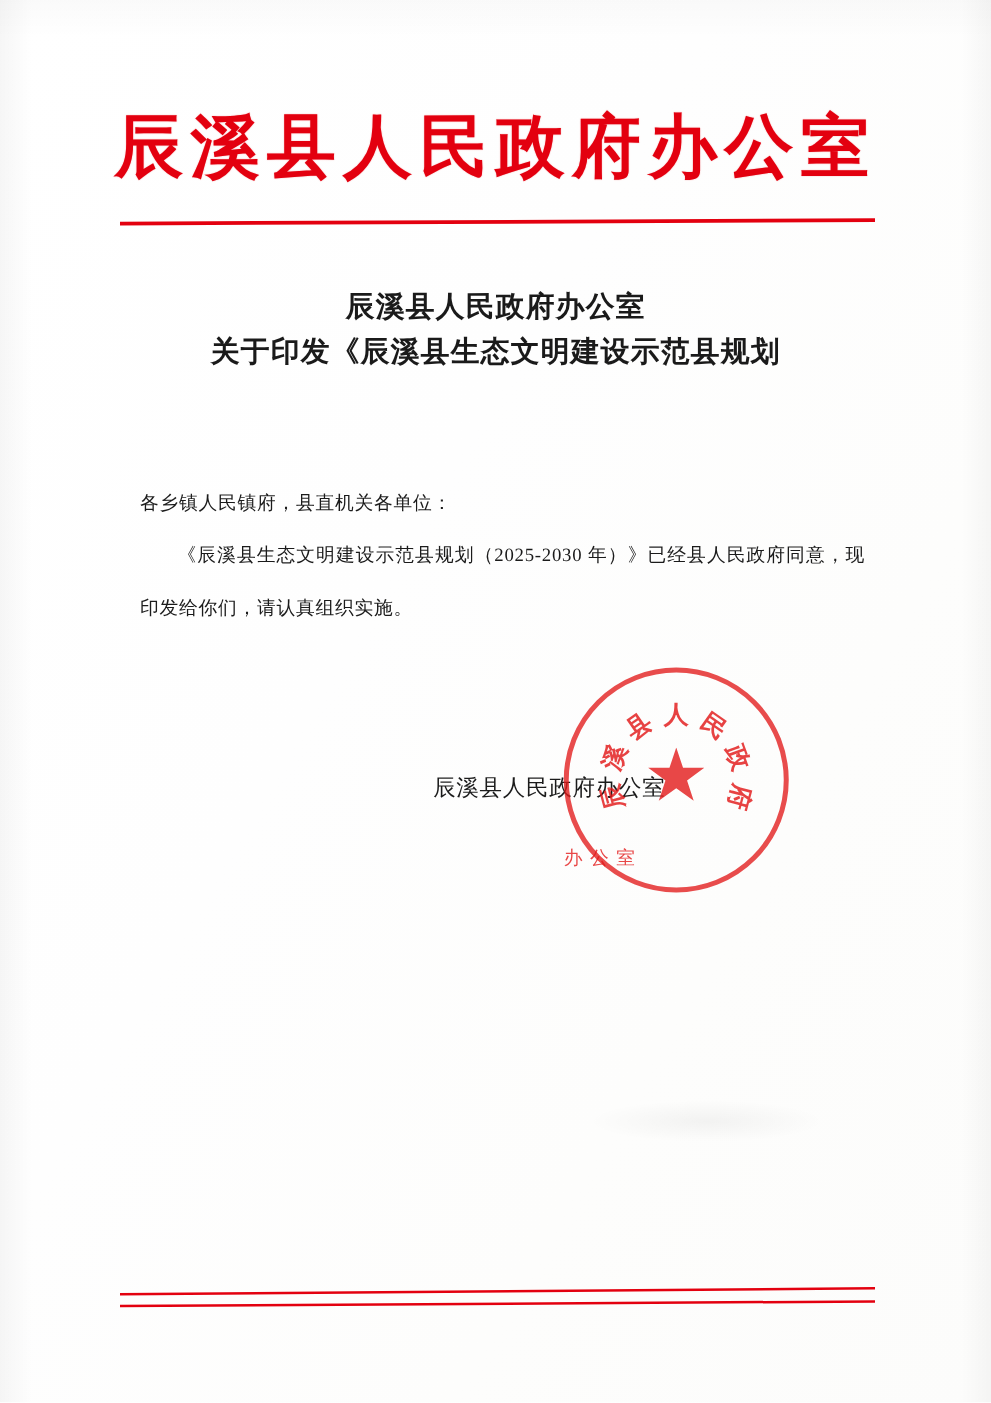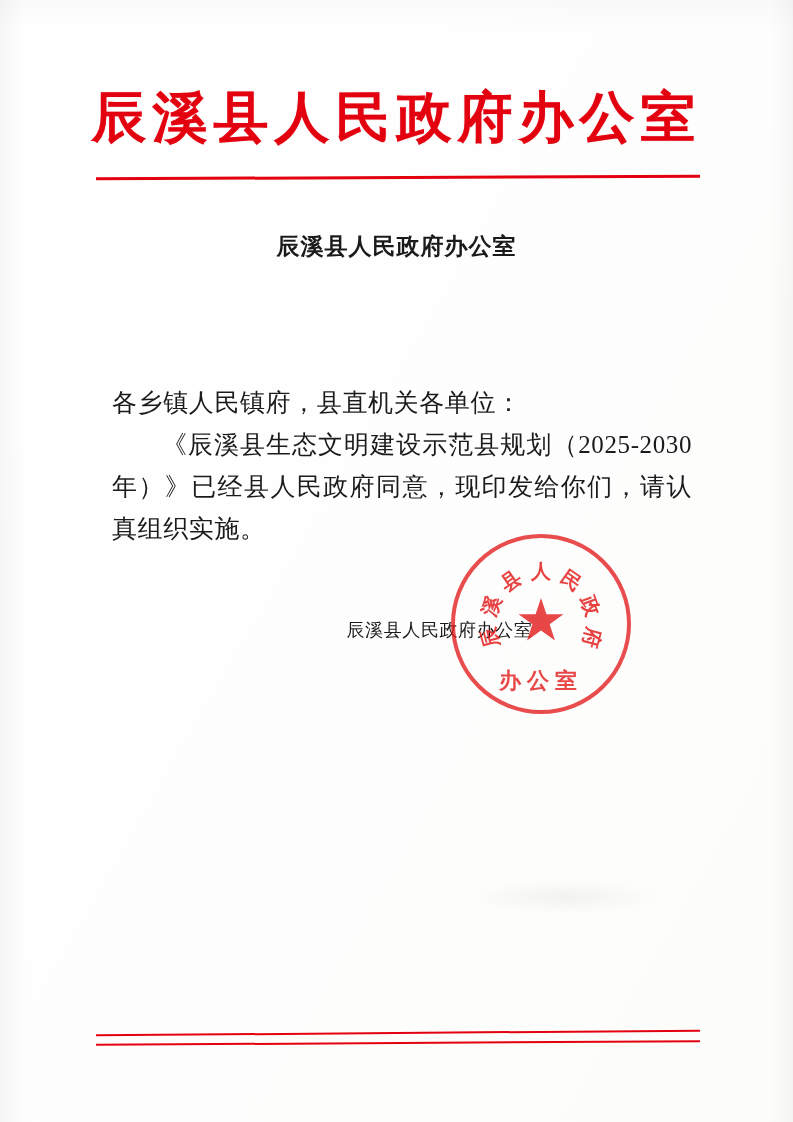--- a/index.html
+++ b/index.html
@@ -77,21 +77,21 @@
     letter-spacing: 1px;
   }
   .title-block .line { display: block; white-space: nowrap; }
 
   
   .body-block {
     position: absolute;
     top: 382px;
     left: 112px;
     width: 580px;
-    font-size: 25px;
+    font-size: 15px;
     line-height: 42px;
     color: #1b1b1b;
     letter-spacing: 0.6px;
   }
   .body-block .salutation { display: block; }
   .body-block .para {
     display: block;
     text-indent: 2em;
     text-align: justify;
   }
@@ -151,24 +151,24 @@
     font-weight: bold;
     font-size: 20px;
     color: rgba(226,25,25,0.82);
     transform-origin: 0 0;
   }
   .seal .bottom-text {
     position: absolute;
     left: 0;
     right: 0;
     bottom: 18px;
-    text-align: center;
-    font-family: "DejaVu Serif", "Liberation Serif", serif;
-    font-weight: bold;
-    font-size: 22px;
+    text-align: left;
+    font-family: "DejaVu Serif", "Liberation Serif", serif;
+    font-weight: normal;
+    font-size: 15px;
     letter-spacing: 6px;
     color: rgba(226,25,25,0.8);
   }
 
   
   .red-rule-bottom-1 {
     position: absolute;
     top: 1032px;
     left: 96px;
     width: 604px;
@@ -205,20 +205,21 @@
 <div class="doc">
 
   <div class="masthead">
     <div class="masthead-title">辰溪县人民政府办公室</div>
   </div>
 
   <div class="red-rule-top"></div>
 
   <div class="title-block">
     <span class="line">辰溪县人民政府办公室</span>
+    <span class="line">关于印发《辰溪县生态文明建设示范县规划</span>
   </div>
 
   <div class="body-block">
     <span class="salutation">各乡镇人民镇府，县直机关各单位：</span>
     <span class="para">《辰溪县生态文明建设示范县规划（2025-2030 年）》已经县人民政府同意，现印发给你们，请认真组织实施。</span>
   </div>
 
   <div class="signature">
     <span class="sig-org">辰溪县人民政府办公室</span>
   </div>

